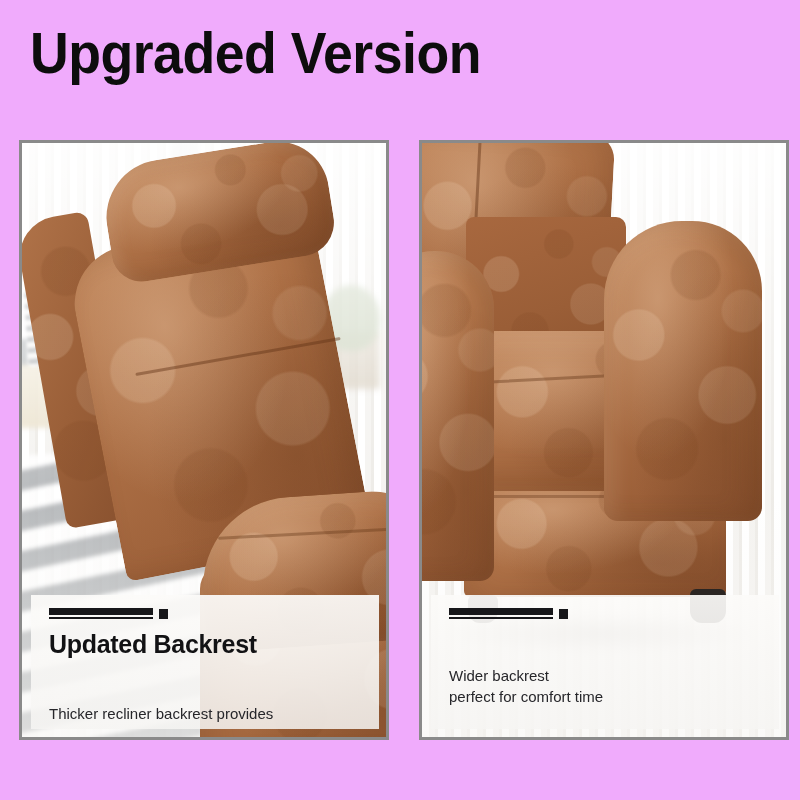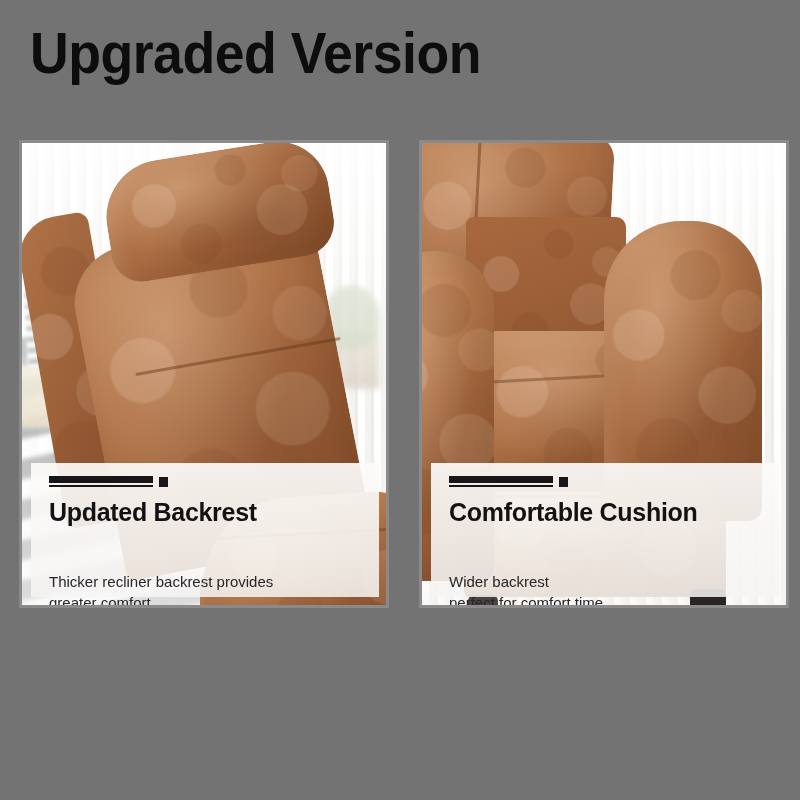--- a/index.html
+++ b/index.html
@@ -7,42 +7,42 @@
   html, body {
     width:800px; height:800px;
     background:#ffffff;
     font-family:"Liberation Sans", sans-serif;
     overflow:hidden;
   }
 
   #page {
     position:relative;
     width:800px; height:800px;
-    background:#737373;
+    background:#f0abfc;
   }
 
   
   #page-title {
     position:absolute;
     left:30px; top:22px;
     font-size:57px;
     font-weight:bold;
     letter-spacing:-0.5px;
     color:#0d0d0d;
     line-height:1.12;
     white-space:nowrap;
     transform:scaleX(0.94);
     transform-origin:left top;
   }
 
   
   .panel {
     position:absolute;
     top:140px;
-    width:370px; height:468px;
+    width:370px; height:600px;
     border:3px solid #8a8a8a;
     background:#f3f2f0;
     overflow:hidden;
   }
   #panel-left  { left:19px; }
   #panel-right { left:419px; }
 
   .photo {
     position:absolute;
     inset:0;
@@ -375,21 +375,20 @@
 
       <div class="caption">
         <div class="accent">
           <div class="accent-thick"></div>
           <div class="accent-thin"></div>
           <div class="accent-square"></div>
         </div>
         <div class="caption-title">Updated Backrest</div>
         <div class="caption-body">
           <span>Thicker recliner backrest provides</span>
-          <span>greater comfort</span>
         </div>
       </div>
 
     </div>
   </div>
 
   <div class="panel" id="panel-right">
     <div class="photo">
 
       <div class="backdrop"></div>
@@ -408,21 +407,20 @@
       <div class="leather" id="chair-right-arm-right"></div>
       <div class="foot" id="foot-left"></div>
       <div class="foot" id="foot-right"></div>
 
       <div class="caption">
         <div class="accent">
           <div class="accent-thick"></div>
           <div class="accent-thin"></div>
           <div class="accent-square"></div>
         </div>
-        <div class="caption-title">Comfortable Cushion</div>
         <div class="caption-body">
           <span>Wider backrest</span>
           <span>perfect for comfort time</span>
         </div>
       </div>
 
     </div>
   </div>
 
 </div>

